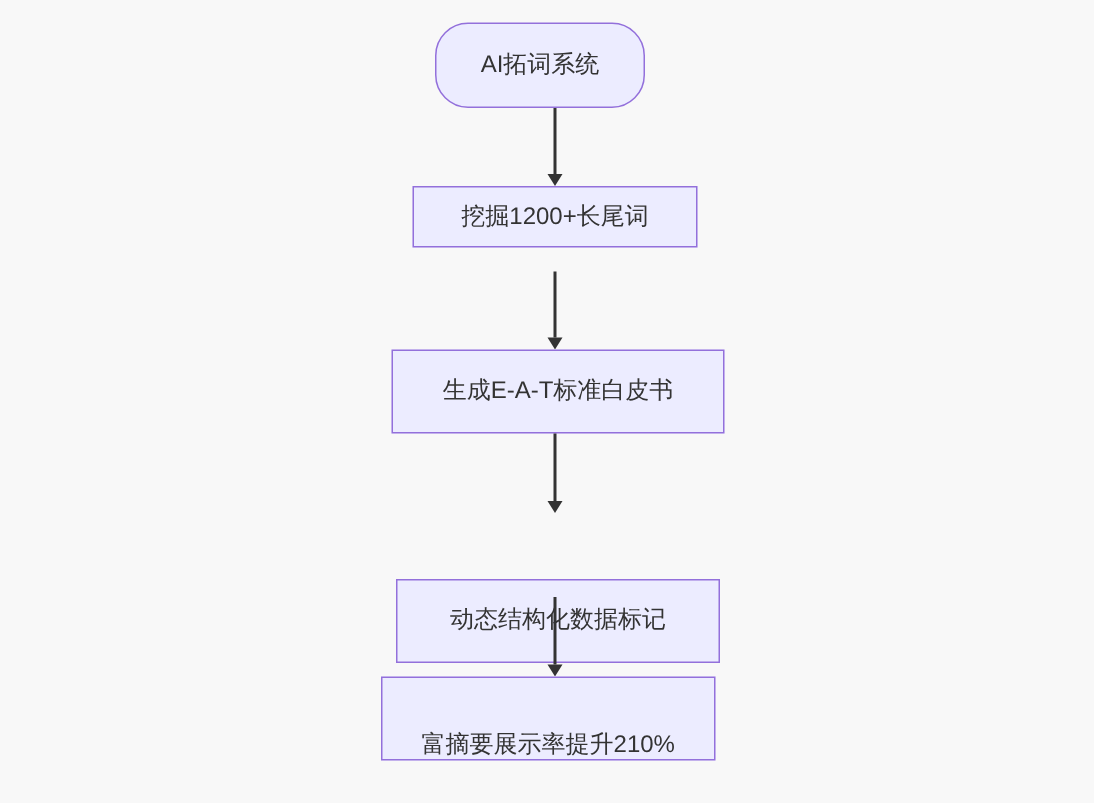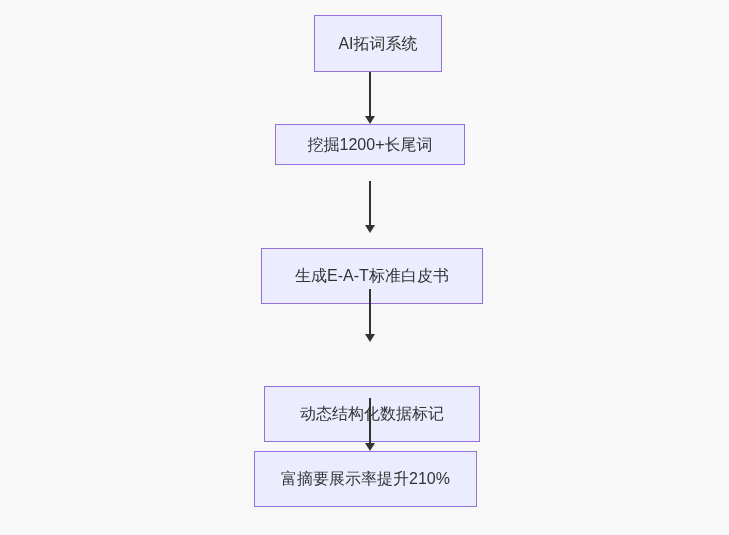--- a/index.html
+++ b/index.html
@@ -23,25 +23,25 @@
     align-items: center;
     justify-content: center;
   }
   .node-label {
     color: var(--node-text, #333333);
     font-size: 16px;
     line-height: 1.2;
     white-space: nowrap;
     text-align: center;
   }
-  .n1 { left: 314px; top: 15px;  width: 128px; height: 57px; }
+  .n1 { left: 290px; top: 15px;  width: 140px; height: 57px; border-radius: 22px; }
   .n2 { left: 275px; top: 124px; width: 190px; height: 41px; }
-  .n3 { left: 261px; top: 233px; width: 222px; height: 56px; margin-top: 15px; }
+  .n3 { left: 261px; top: 233px; width: 222px; height: 56px; }
   .n4 { left: 264px; top: 342px; width: 216px; height: 56px; margin-top: 44px; }
-  .n5 { left: 254px; top: 451px; width: 223px; height: 56px; }
+  .n5 { left: 254px; top: 451px; width: 223px; height: 56px; align-items: flex-end; }
 
   .edge-line {
     position: absolute;
     left: 369px;
     width: 2px;
     background: var(--arrow, #333333);
   }
   .e1 { top: 72px;  height: 44px; }
   .e2 { top: 181px; height: 44px; }
   .e3 { top: 289px; height: 45px; }

